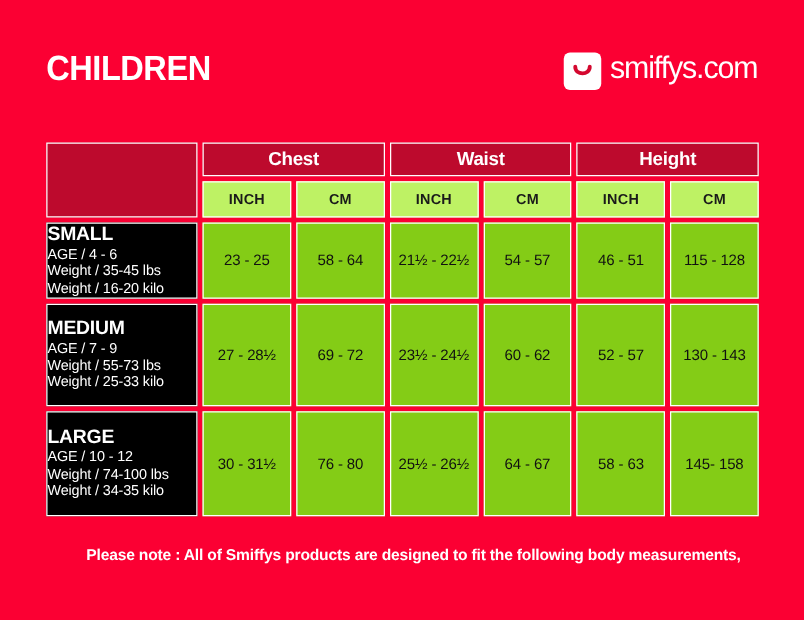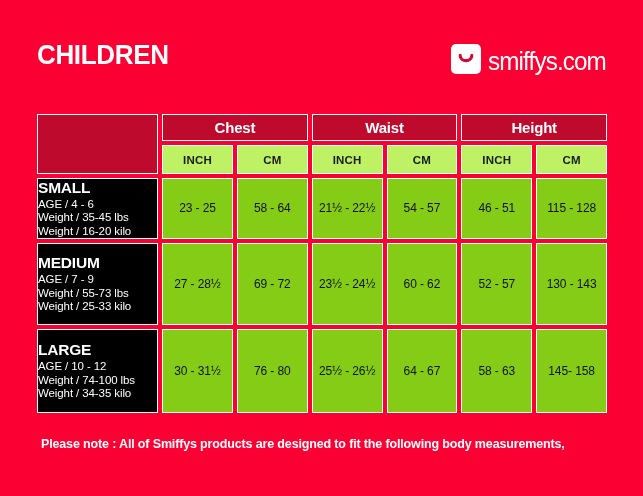--- a/index.html
+++ b/index.html
@@ -41,21 +41,21 @@
     transform-origin: left center;
     line-height: 1;
     white-space: nowrap;
   }
   .brand {
     position: absolute;
     right: 33px;
     top: 42px;
     height: 32px;
     display: flex;
-    align-items: flex-end;
+    align-items: flex-start;
     gap: 7px;
   }
   .brand-mark {
     width: 30px;
     height: 30px;
     background: #FFFFFF;
     border-radius: 5px;
     display: flex;
     align-items: center;
     justify-content: center;
@@ -161,21 +161,21 @@
     position: absolute;
     left: 41px;
     top: 436px;
     width: 560px;
     color: #FFFFFF;
     font-size: 12.5px;
     font-weight: bold;
     line-height: 1.35;
     letter-spacing: -0.15px;
   }
-  .footnote span { display: block; }
+  .footnote span { display: block; margin-left: 28px; }
 </style>
 </head>
 <body>
 
 <div class="sheet">
 
   <div class="header">
     <div class="page-title">CHILDREN</div>
 
     <div class="brand">

